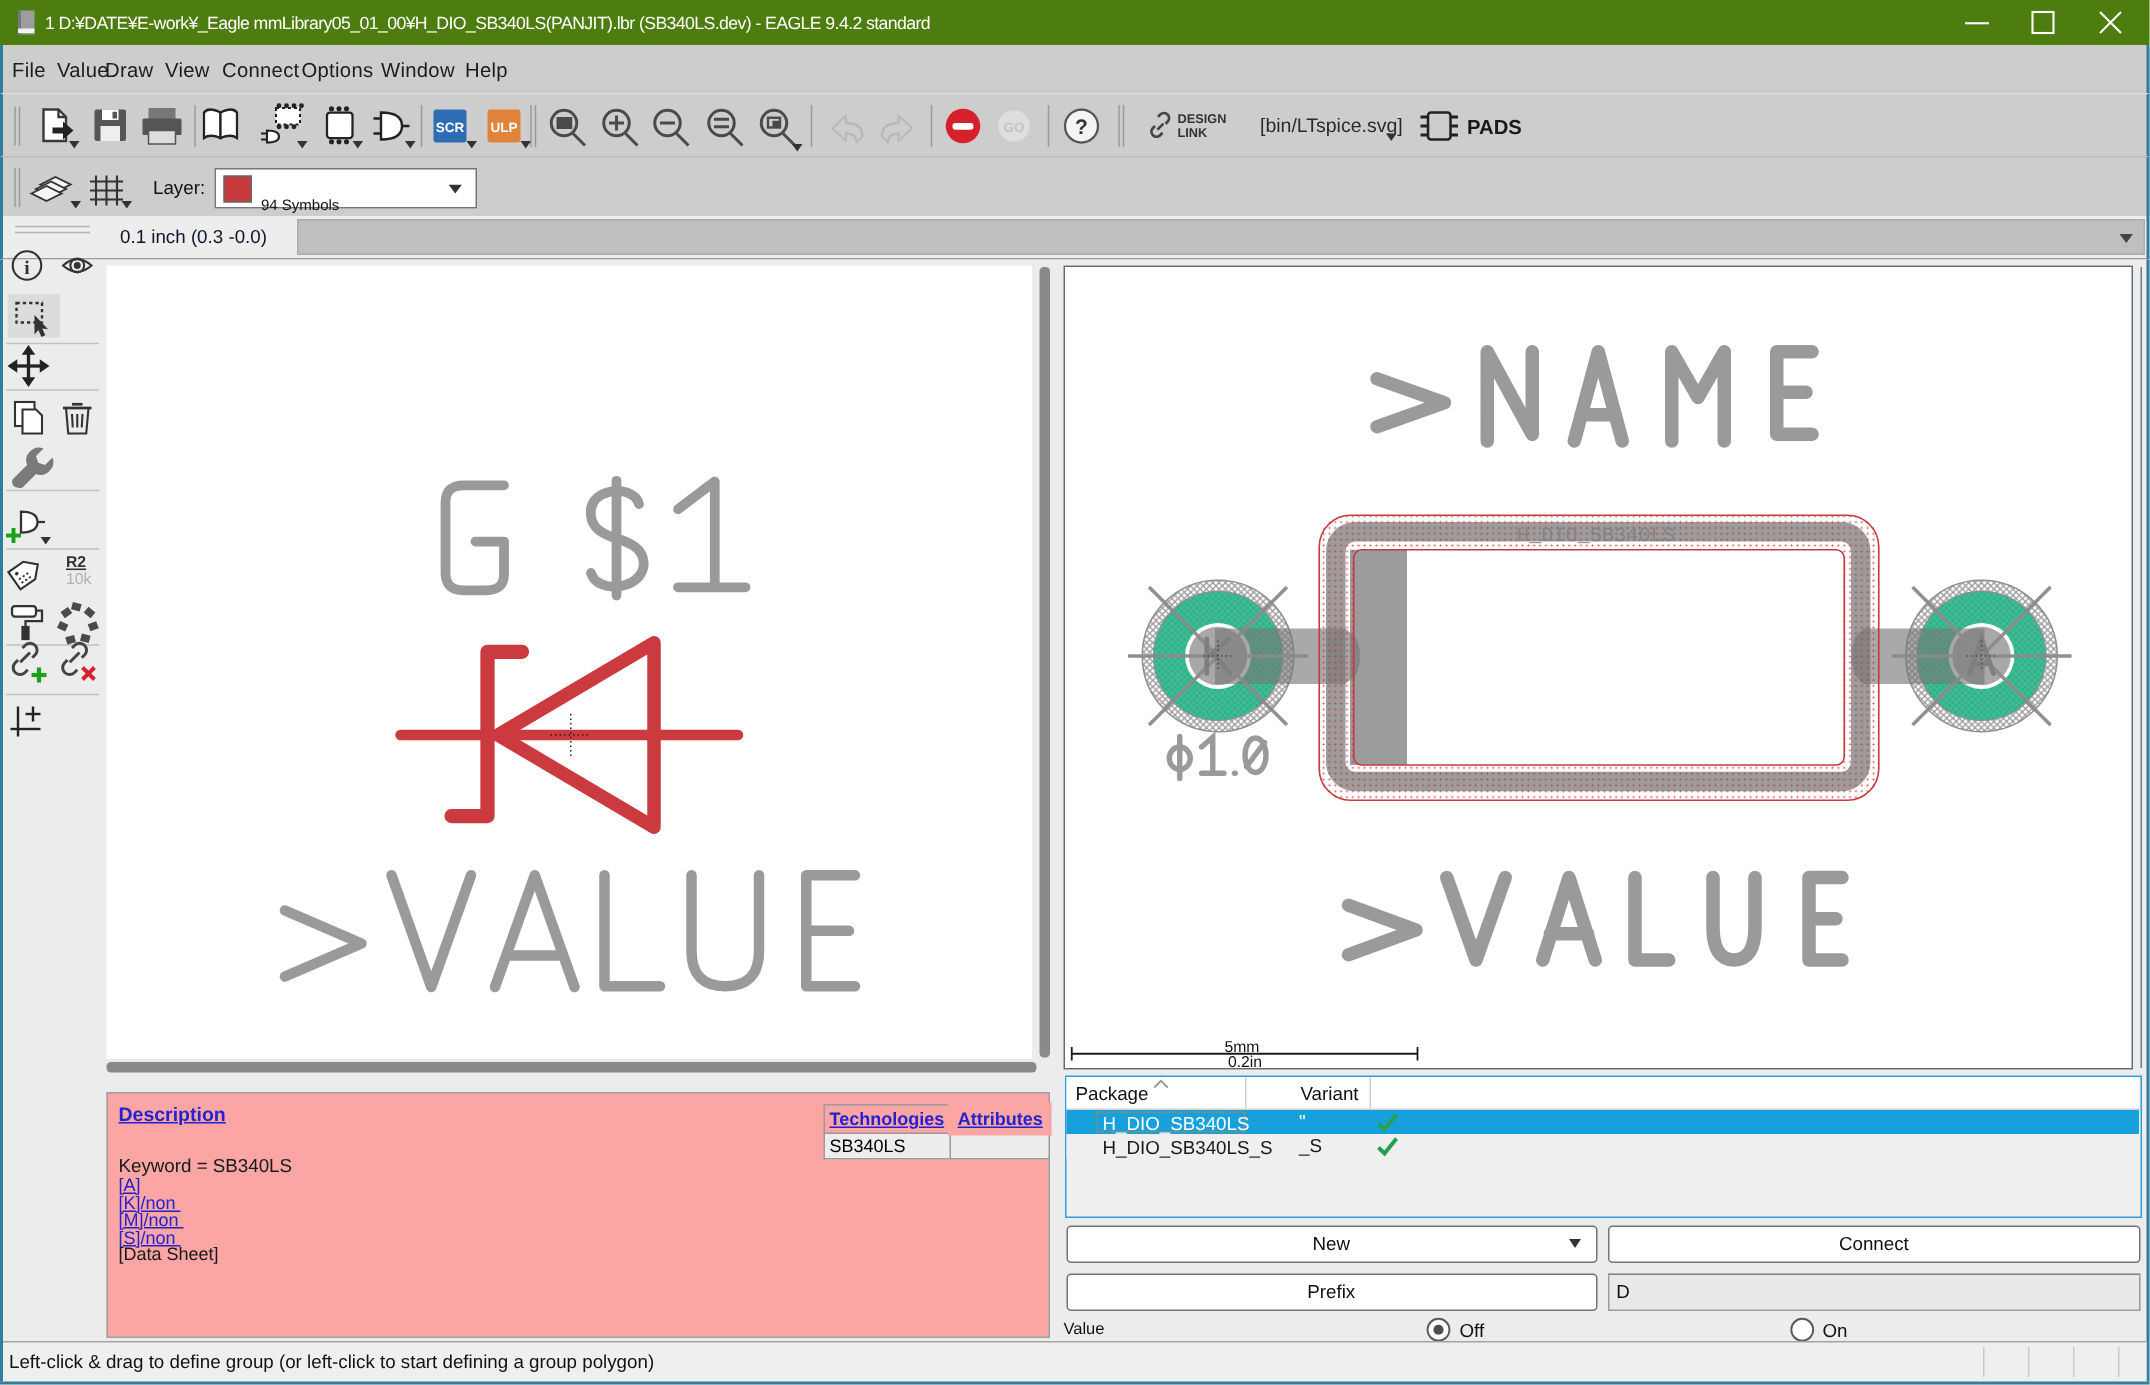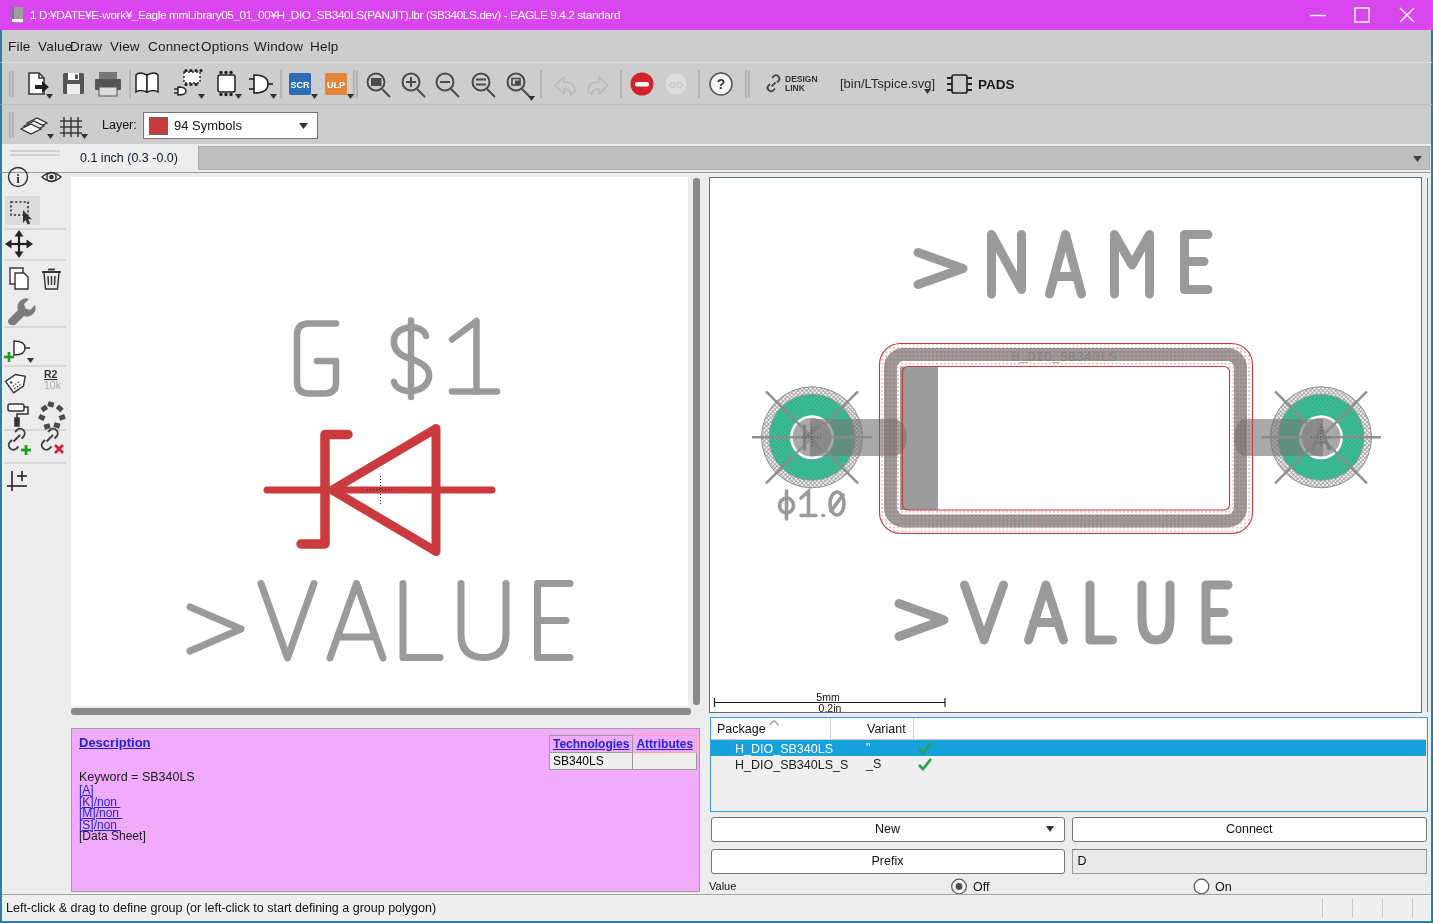--- a/index.html
+++ b/index.html
@@ -1,31 +1,31 @@
 <!DOCTYPE html>
 <html><head>
 <meta charset="utf-8">
 <style>
 html,body{margin:0;padding:0}
 body{width:1433px;height:923px;position:relative;overflow:hidden;
  font-family:"Liberation Sans",sans-serif;background:#ececec}
 .abs{position:absolute}
 .tx{position:absolute;white-space:pre}
-#titlebar{left:0;top:0;width:1433px;height:30px;background:#d946ef;color:#fff;font-size:11.8px;letter-spacing:-0.4px}
+#titlebar{left:0;top:0;width:1433px;height:30px;background:#4d7c0f;color:#fff;font-size:11.8px;letter-spacing:-0.4px}
 #menubar{left:0;top:30px;width:1433px;height:32px;background:#cdcdcd;color:#1c1c1c;font-size:13.5px;letter-spacing:0.2px;border-left:2px solid #2e7e9d;border-right:2px solid #2e7e9d;box-sizing:border-box}
 .mitem{position:absolute;top:9px}
 #toolbar{left:0;top:62px;width:1433px;height:42px;background:#cdcdcd;border-top:1px solid #dcdcdc;border-left:2px solid #2e7e9d;border-right:2px solid #2e7e9d;box-sizing:border-box}
 #layerrow{left:0;top:104px;width:1433px;height:40px;background:#cdcdcd;border-top:1px solid #bfbfbf;border-left:2px solid #2e7e9d;border-right:2px solid #2e7e9d;box-sizing:border-box}
 #cmdrow{left:0;top:144px;width:1433px;height:29px;background:#ededed;border-bottom:1px solid #9a9a9a;border-left:2px solid #2e7e9d;border-right:2px solid #2e7e9d;box-sizing:border-box}
 #mainbg{left:0;top:173px;width:1433px;height:748px;background:#ececec;border-left:2px solid #2e7e9d;border-right:2px solid #2e7e9d;box-sizing:border-box}
 #bottomteal{left:0;top:921px;width:1433px;height:2px;background:#2e7e9d}
 #statusbar{left:2px;top:894px;width:1429px;height:27px;background:#efefef;border-top:1px solid #a5a5a5;box-sizing:border-box;font-size:12.5px;color:#111}
 #lcanvas{left:71px;top:177px;width:617px;height:529px;background:#fff}
 #rcanvas{left:709px;top:177px;width:713px;height:536px;background:#fff;border:1px solid #5c6e7c;box-sizing:border-box}
-#descpanel{left:71px;top:728px;width:629px;height:164px;background:#f0abfc;border:1px solid #9e9e9e;box-sizing:border-box;font-size:12px}
+#descpanel{left:71px;top:728px;width:629px;height:164px;background:#fca5a5;border:1px solid #9e9e9e;box-sizing:border-box;font-size:12px}
 .link{color:#2323cf;text-decoration:underline}
 #pkgtable{left:710px;top:717px;width:718px;height:95px;background:#efefef;border:1px solid #2f9dd8;box-sizing:border-box;font-size:12.5px}
 .btn{position:absolute;background:#fff;border:1px solid #757575;border-radius:3px;font-size:12.5px;color:#111;text-align:center;line-height:23px;box-sizing:border-box}
 </style>
 </head>
 <body>
 
 <div class="abs" id="titlebar">
  <div class="abs" style="left:12px;top:7px;width:11px;height:16px;background:#9d9d9d;border-left:2px solid #6f7b82;box-sizing:border-box"></div>
  <div class="abs" style="left:12px;top:19px;width:11px;height:2.5px;background:#f2f2f2"></div>
@@ -202,21 +202,21 @@
         <line x1="58" y1="28" x2="80" y2="28"></line>
   <line x1="62" y1="12" x2="62" y2="32"></line>
         <line x1="69" y1="12" x2="69" y2="32"></line>
         <line x1="76" y1="12" x2="76" y2="32"></line>
  </g>
  <path d="M79 29 l7 0 -3.5 5 z" fill="#333"></path>
 </svg>
 <div class="tx" style="left:100px;top:13px;font-size:12.5px;color:#111">Layer:</div>
 <div class="abs" style="left:141px;top:7px;width:175px;height:27px;background:#fff;border:1px solid #777;box-sizing:border-box">
  <div class="abs" style="left:5px;top:4px;width:17px;height:16px;background:#c93a3e;border:1px solid #666"></div>
- <div class="tx" style="left:30px;top:5px;font-size:13px;color:#111">94 Symbols</div>
+ <div class="tx" style="left:30px;top:19px;font-size:10px;color:#111">94 Symbols</div>
  <svg class="abs" style="right:8px;top:10px" width="10" height="7">
         <path d="M0 0 L9 0 L4.5 6 Z" fill="#333"></path>
       </svg>
 </div>
 </div>
 
 <div class="abs" id="cmdrow">
  <div class="tx" style="left:78px;top:7px;font-size:12.5px;color:#0f172a">0.1 inch (0.3 -0.0)</div>
  <div class="abs" style="left:196px;top:2px;width:1232px;height:24px;background:#bfbfbf;border:1px solid #ababab;box-sizing:border-box">
    <svg class="abs" style="right:6px;top:9px" width="10" height="7">
@@ -476,21 +476,21 @@
  <text x="830" y="711.5" font-size="10.5" font-family="Liberation Sans" fill="#111" text-anchor="middle">0.2in</text>
 </svg>
 
 <div class="abs" id="descpanel">
  <div class="tx link" style="left:7px;top:6px;font-size:13px;font-weight:bold">Description</div>
  <div class="abs" style="left:477px;top:6px;width:147px;">
   <table style="border-collapse:collapse;font-size:12px;width:147px">
    <tbody>
           <tr>
     <td style="border:1px solid #9a9a9a;text-align:center;padding:1px 3px"><span class="link" style="font-weight:bold">Technologies</span></td>
-    <td style="border:1px solid #fca5a5;text-align:center;padding:1px 3px"><span class="link" style="font-weight:bold">Attributes</span></td>
+    <td style="border:3px solid #fca5a5;text-align:center;padding:1px 3px"><span class="link" style="font-weight:bold">Attributes</span></td>
    </tr>
    <tr>
     <td style="border:1px solid #9a9a9a;background:#ededed;padding:1px 3px;height:14px">SB340LS</td>
     <td style="border:1px solid #9a9a9a;background:#ededed"></td>
    </tr>
   </tbody>
       </table>
  </div>
  <div class="tx" style="left:7px;top:41px;color:#1a1a1a;font-size:12.5px">Keyword = SB340LS</div>
  <div class="tx link" style="left:7px;top:54px">[A]</div>

